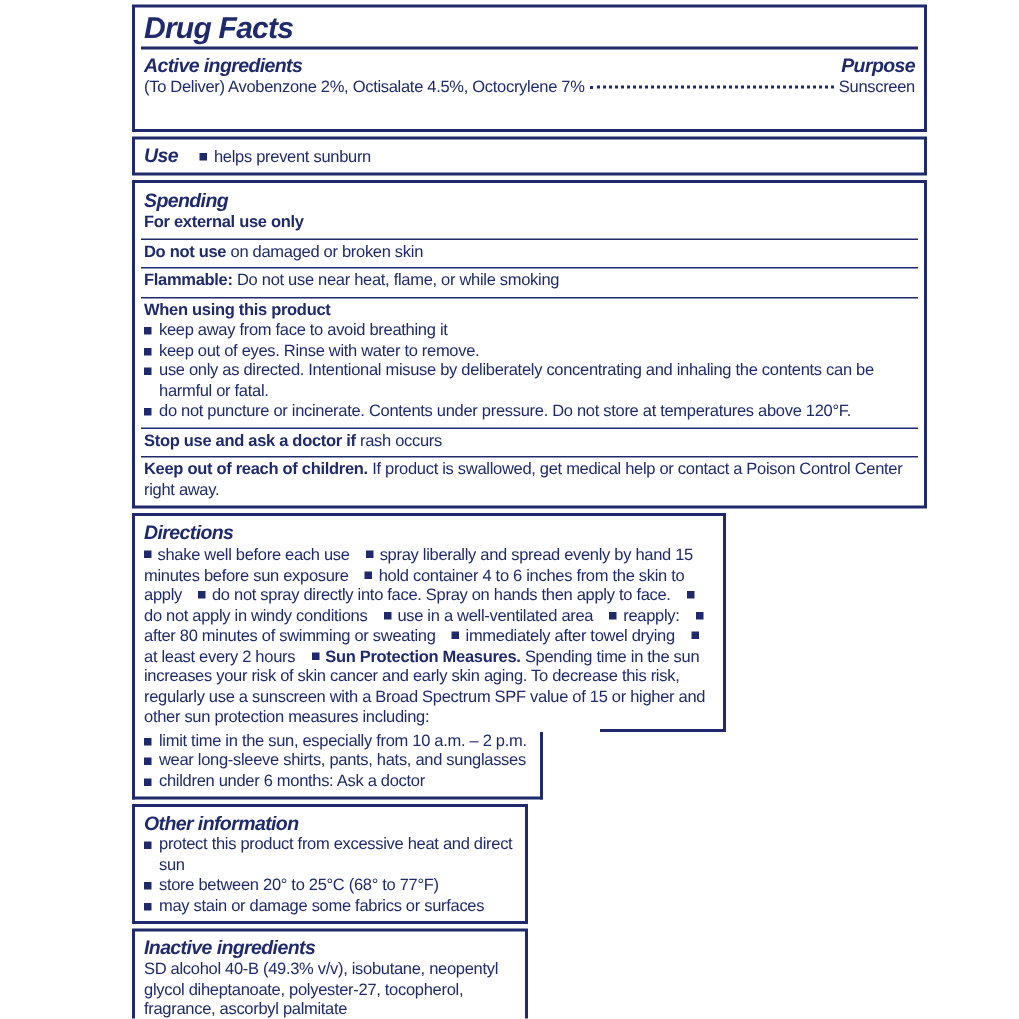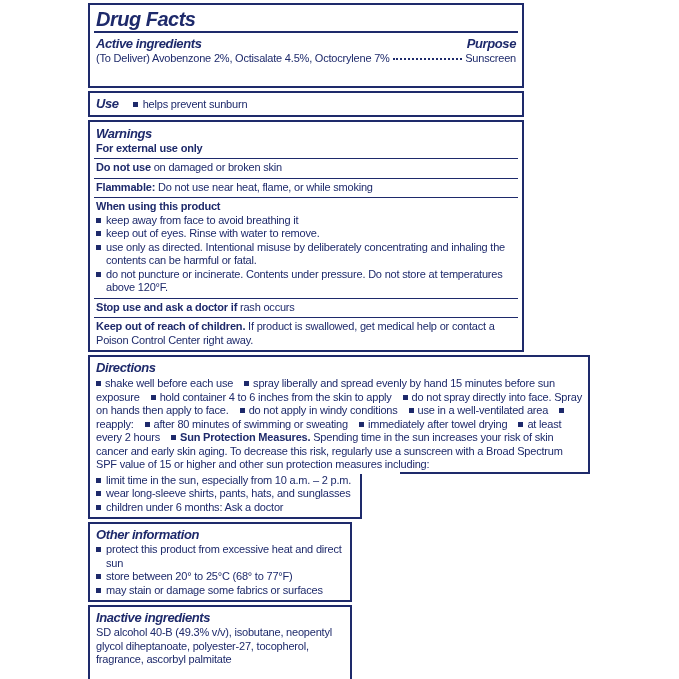--- a/index.html
+++ b/index.html
@@ -5,21 +5,21 @@
   :root{ --ink:#1e2a6b; }
   html,body{ margin:0; padding:0; }
   body{
     width:679px; height:679px; background:#ffffff; position:relative;
     font-family:"Liberation Sans", sans-serif; color:var(--ink);
     -webkit-font-smoothing:antialiased;
   }
   .label{ position:absolute; left:88px; top:3px; width:502px; }
   .box{
     box-sizing:border-box; border:2px solid var(--ink); background:#fff;
-    margin-bottom:3px; width:436px;
+    margin-bottom:3px; width:530px;
   }
   .narrow{ width:264px; }
   .body-text{ font-size:11px; line-height:13.5px; letter-spacing:-0.2px; }
   .h-main{
     font-style:italic; font-weight:bold; font-size:20px; letter-spacing:-0.5px;
     padding:3px 6px 1px; line-height:22px;
   }
   .h-sec{
     font-style:italic; font-weight:bold; font-size:13px; letter-spacing:-0.4px;
     line-height:17px;
@@ -40,21 +40,21 @@
   .wrow.headrow{ padding-top:3px; }
   b{ font-weight:bold; }
   .b-item{ display:flex; align-items:flex-start; }
   .b-item .sq{ margin-top:4px; }
   .b-item .b-text{ flex:1 1 auto; }
   .iflow{ padding:0 6px 2px; }
   .iflow-item{ margin-right:11px; }
   .iflow-item .sq{ margin-right:4px; }
   
   .dir-wide{
-    box-sizing:border-box; width:502px; border:2px solid var(--ink); border-bottom:none;
+    box-sizing:border-box; width:396px; border:2px solid var(--ink); border-bottom:none;
     position:relative; background:#fff;
   }
   .dir-step{ position:absolute; left:310px; right:0; bottom:0; height:2px; background:var(--ink); }
   .dir-narrow{
     box-sizing:border-box; width:274px; border:2px solid var(--ink); border-top:none;
     background:#fff; margin-bottom:3px; padding:0 6px 3px;
   }
   .sec-head-pad{ padding:2px 6px 0; }
   .q-row{ display:flex; align-items:baseline; padding:2px 6px 4px; }
   .q-row .phone{ margin-left:8px; font-size:12px; letter-spacing:0.2px; }
@@ -80,21 +80,21 @@
 
   <section class="box">
     <div class="use-row">
       <span class="h-sec">Use</span>
       <span class="body-text"><span class="sq"></span><span>helps prevent sunburn</span></span>
     </div>
   </section>
 
   <section class="box body-text">
     <div class="wrow headrow">
-      <div class="h-sec">Warnings</div>
+      <div class="h-sec">Spending</div>
       <div><b>For external use only</b></div>
     </div>
     <div class="wrow">
       <b>Do not use</b>
       <span>on damaged or broken skin</span>
     </div>
     <div class="wrow">
       <b>Flammable:</b>
       <span>Do not use near heat, flame, or while smoking</span>
     </div>

